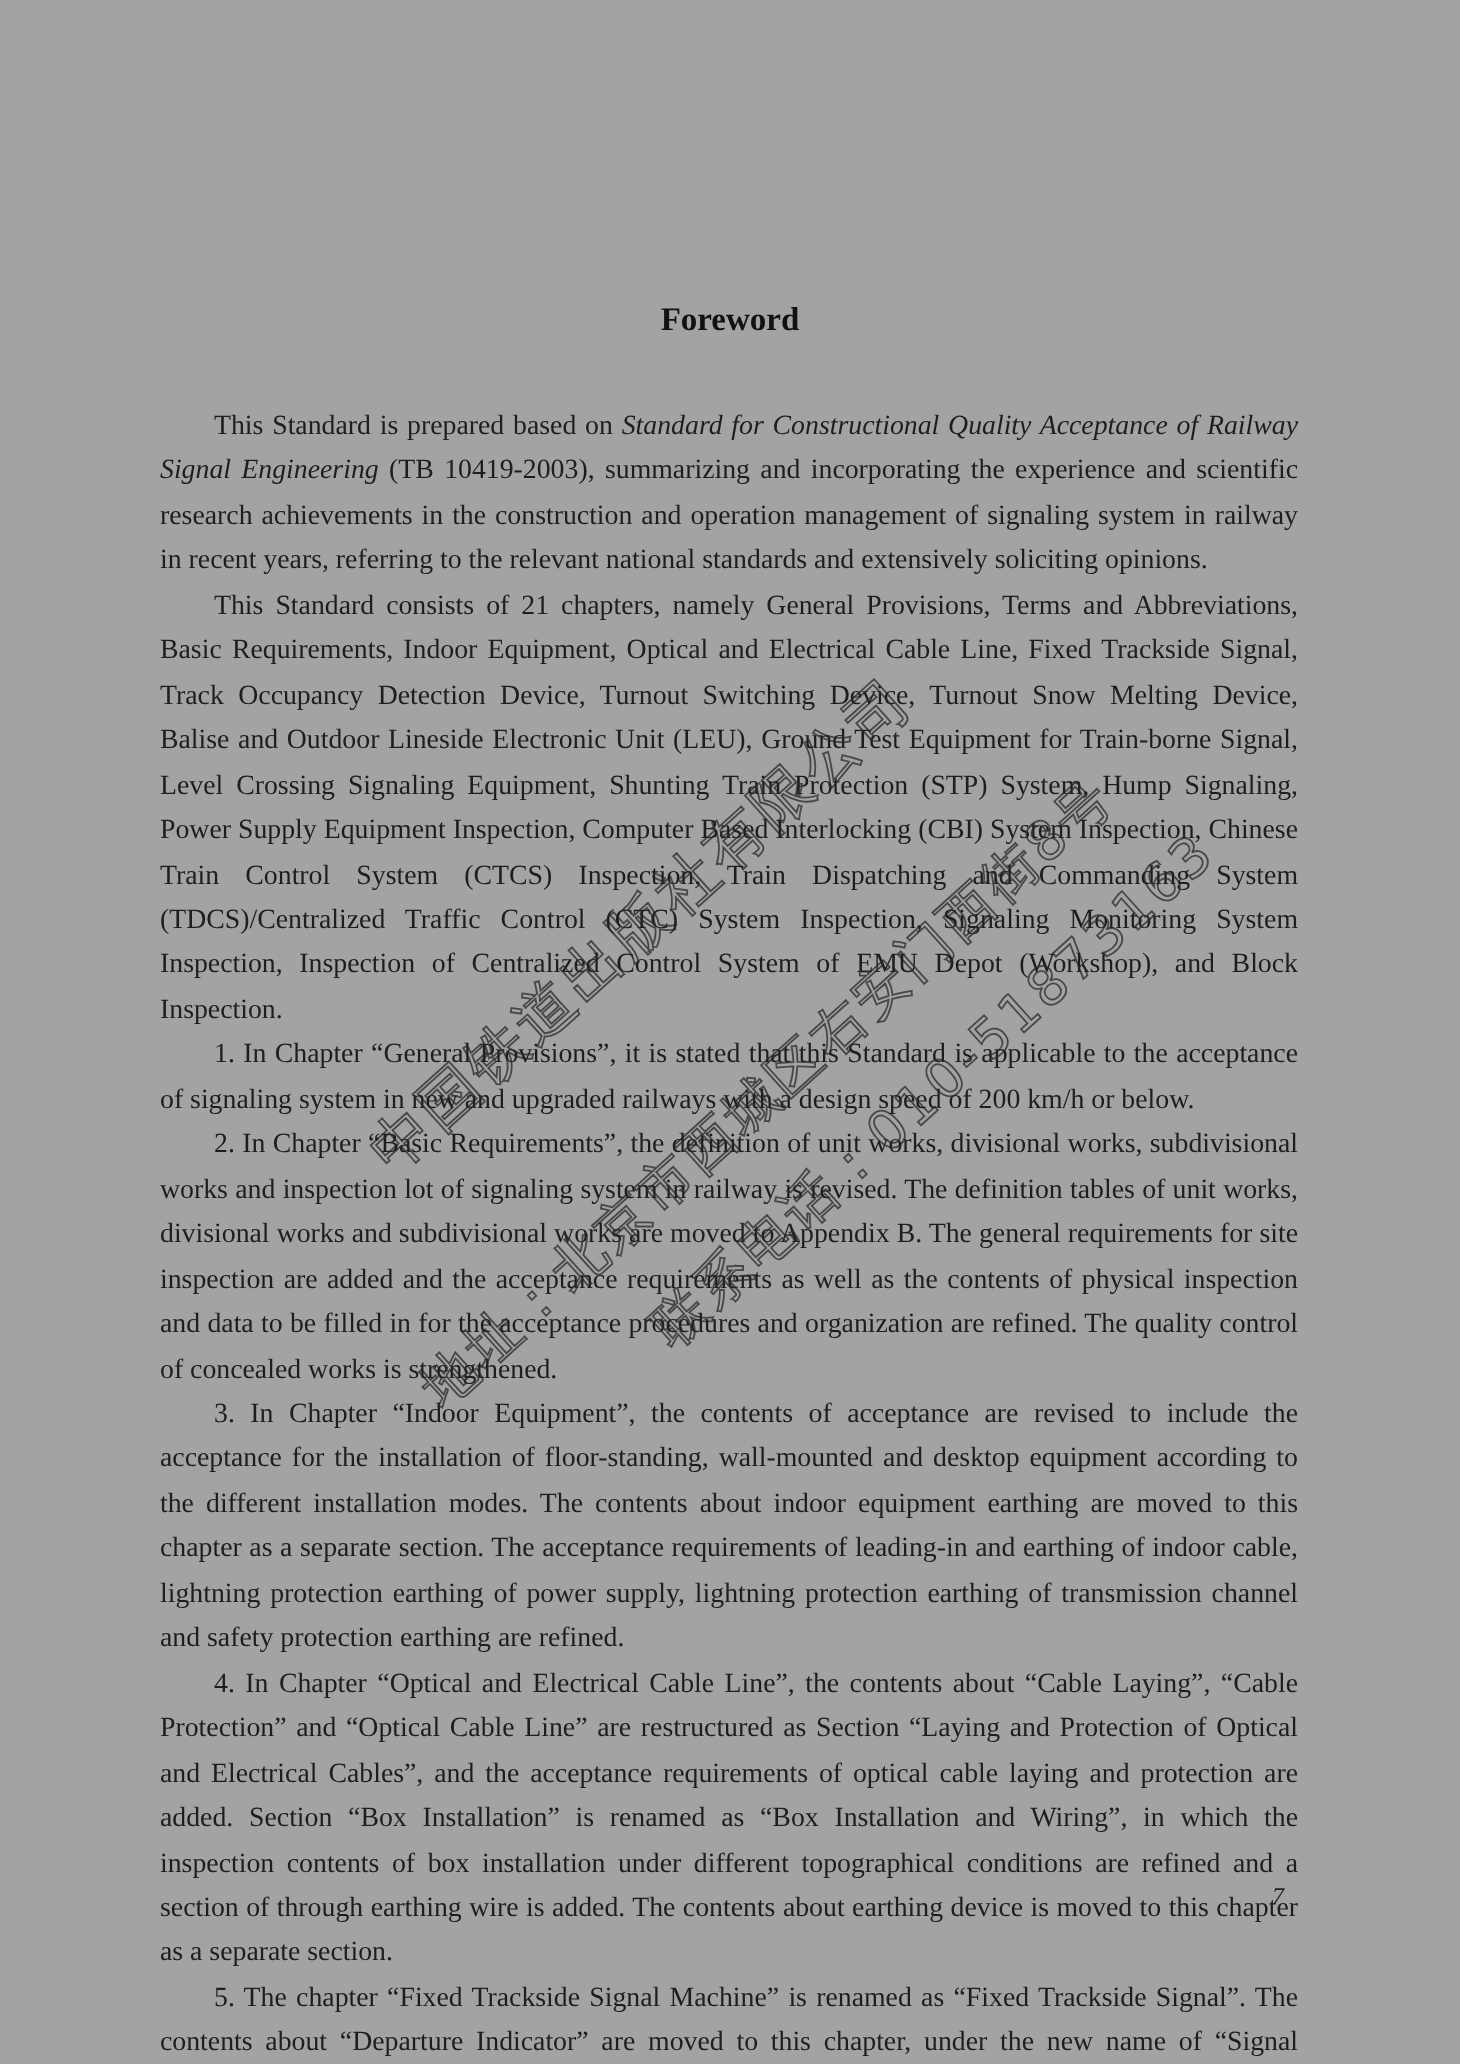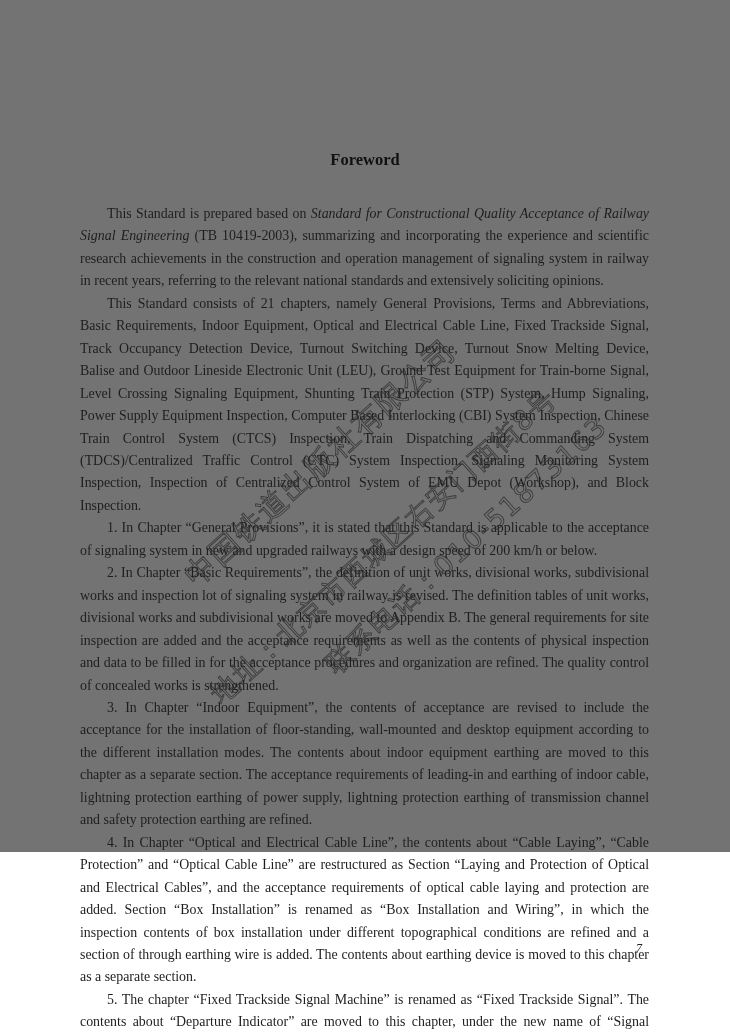--- a/index.html
+++ b/index.html
@@ -1,19 +1,19 @@
 <!DOCTYPE html>
 <html><head>
   <meta charset="utf-8">
   <style>
     html, body { margin: 0; padding: 0; background: #ffffff; }
     body { width: 730px; height: 1032px; position: relative; overflow: hidden; }
     .page {
-      position: absolute; left: 0; top: 0; width: 730px; height: 852px;
-      background: #737373; color: #1a1a1a;
+      position: absolute; left: 0; top: 0; width: 730px; height: 1032px;
+      background: #a3a3a3; color: #1a1a1a;
       font-family: "Liberation Serif", "DejaVu Serif", serif;
     }
     .title {
       position: absolute; left: 0; right: 0; top: 150px;
       text-align: center; font-weight: bold; font-size: 16.5px; color: #111;
     }
     .body {
       position: absolute; left: 80px; width: 569px; top: 203px;
       font-size: 13.9px; line-height: 22.45px; color: #1e1e1e;
       text-align: justify;

